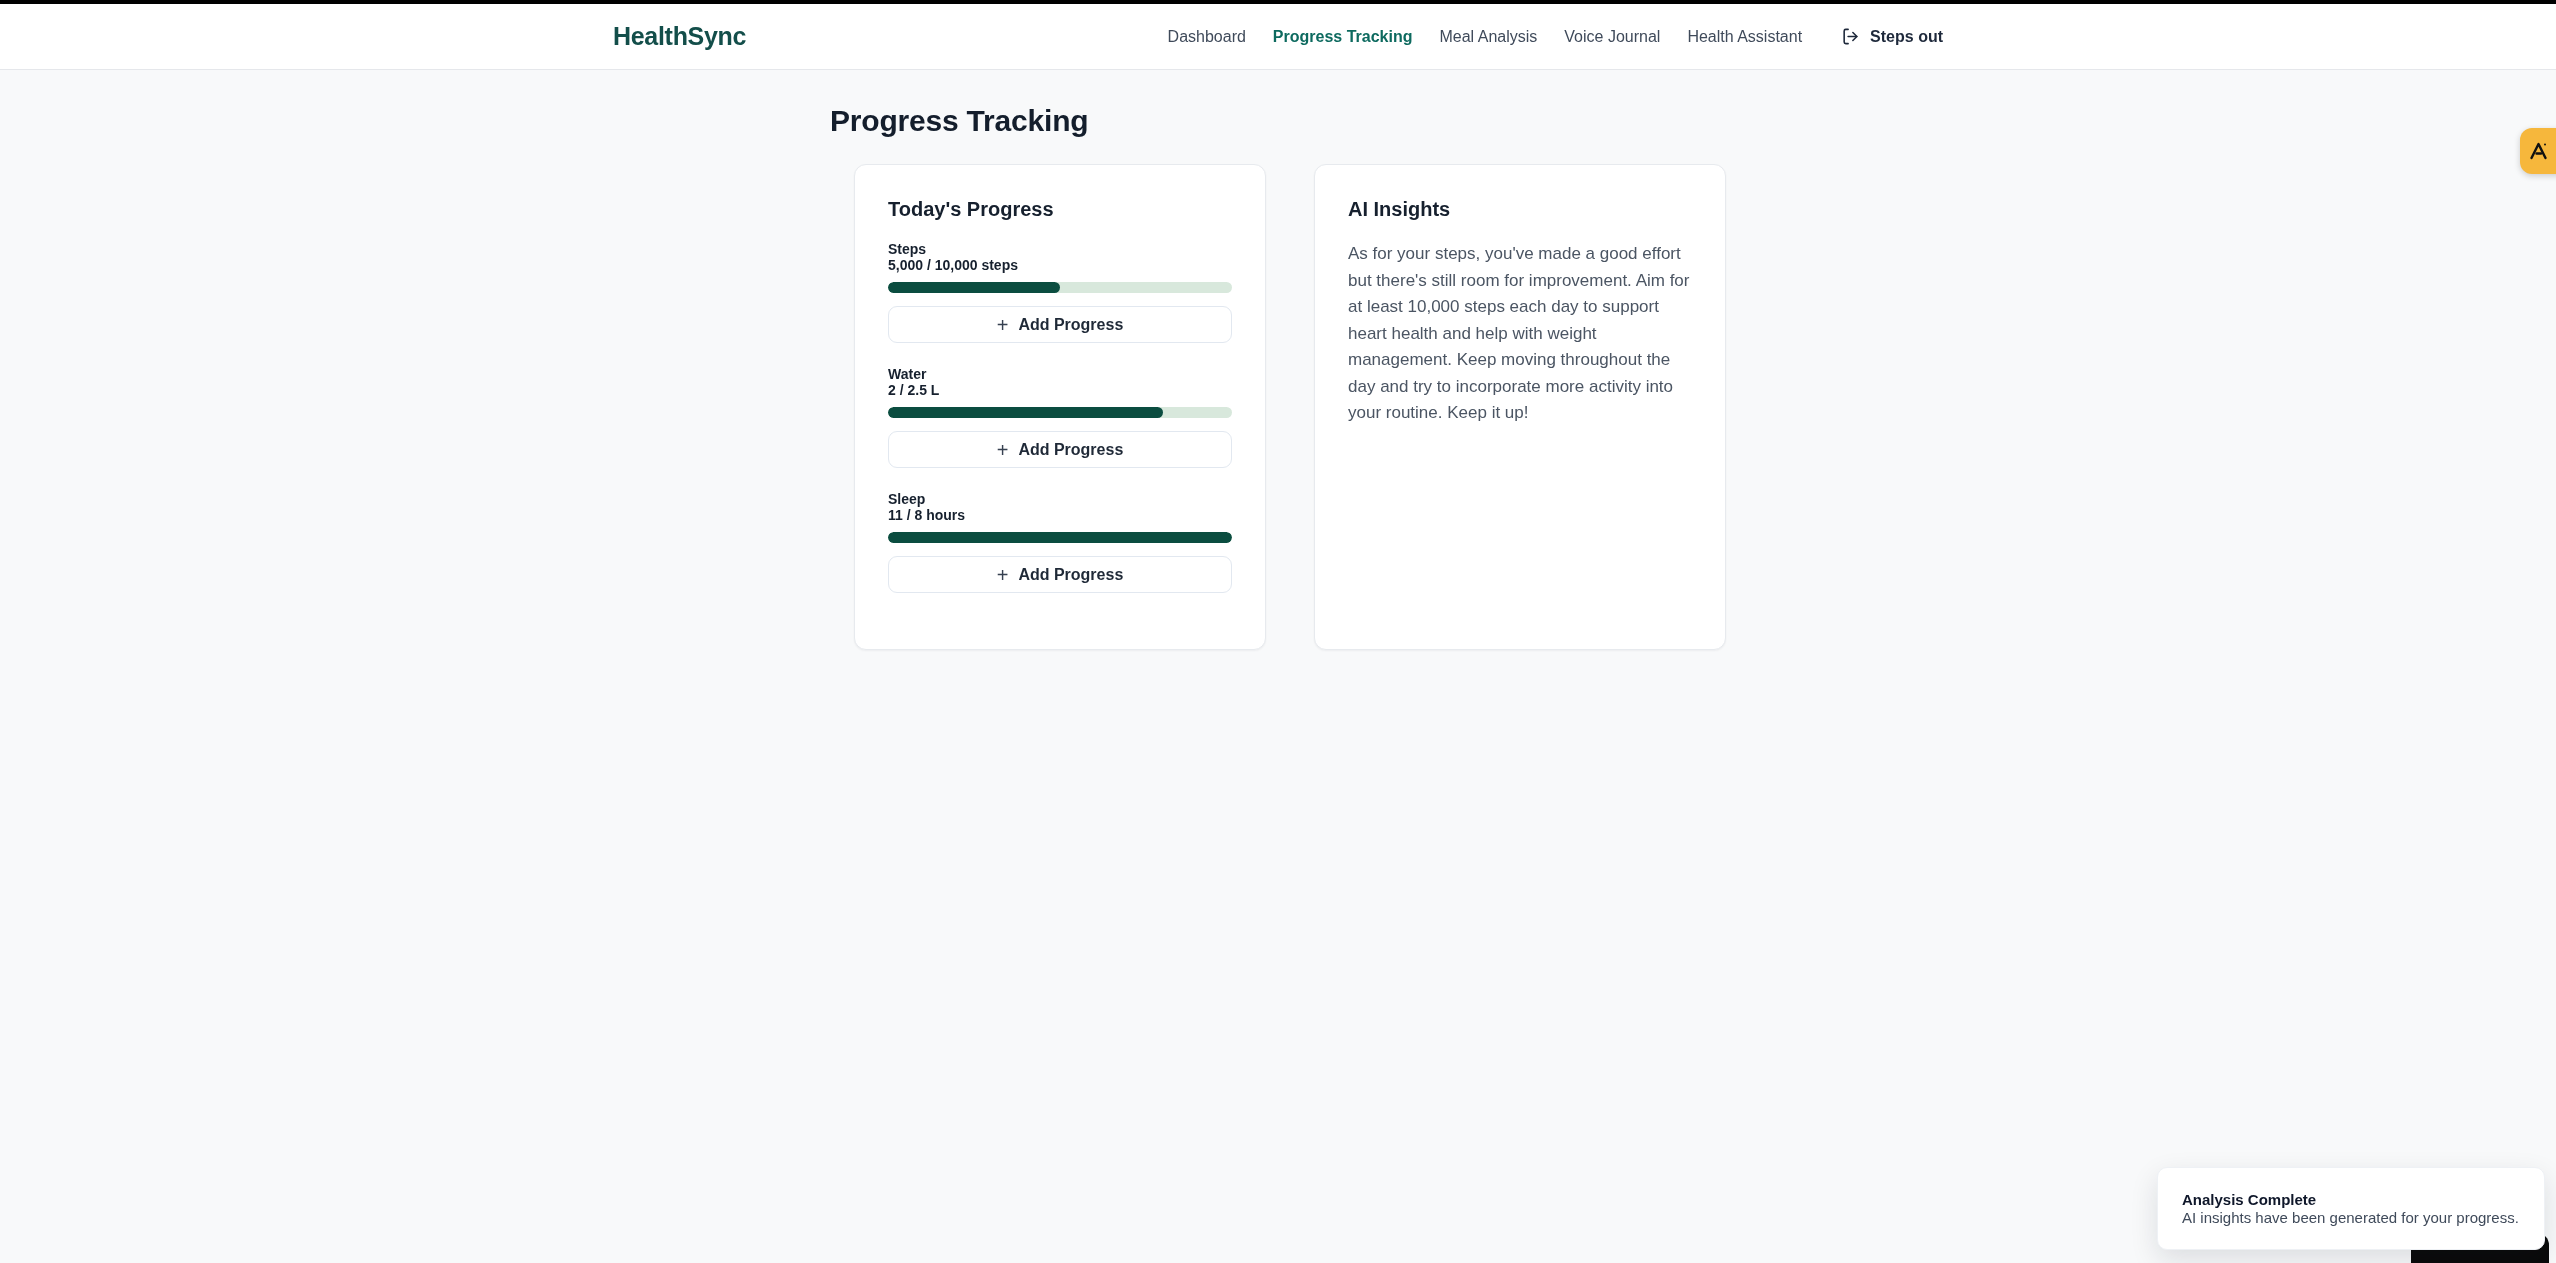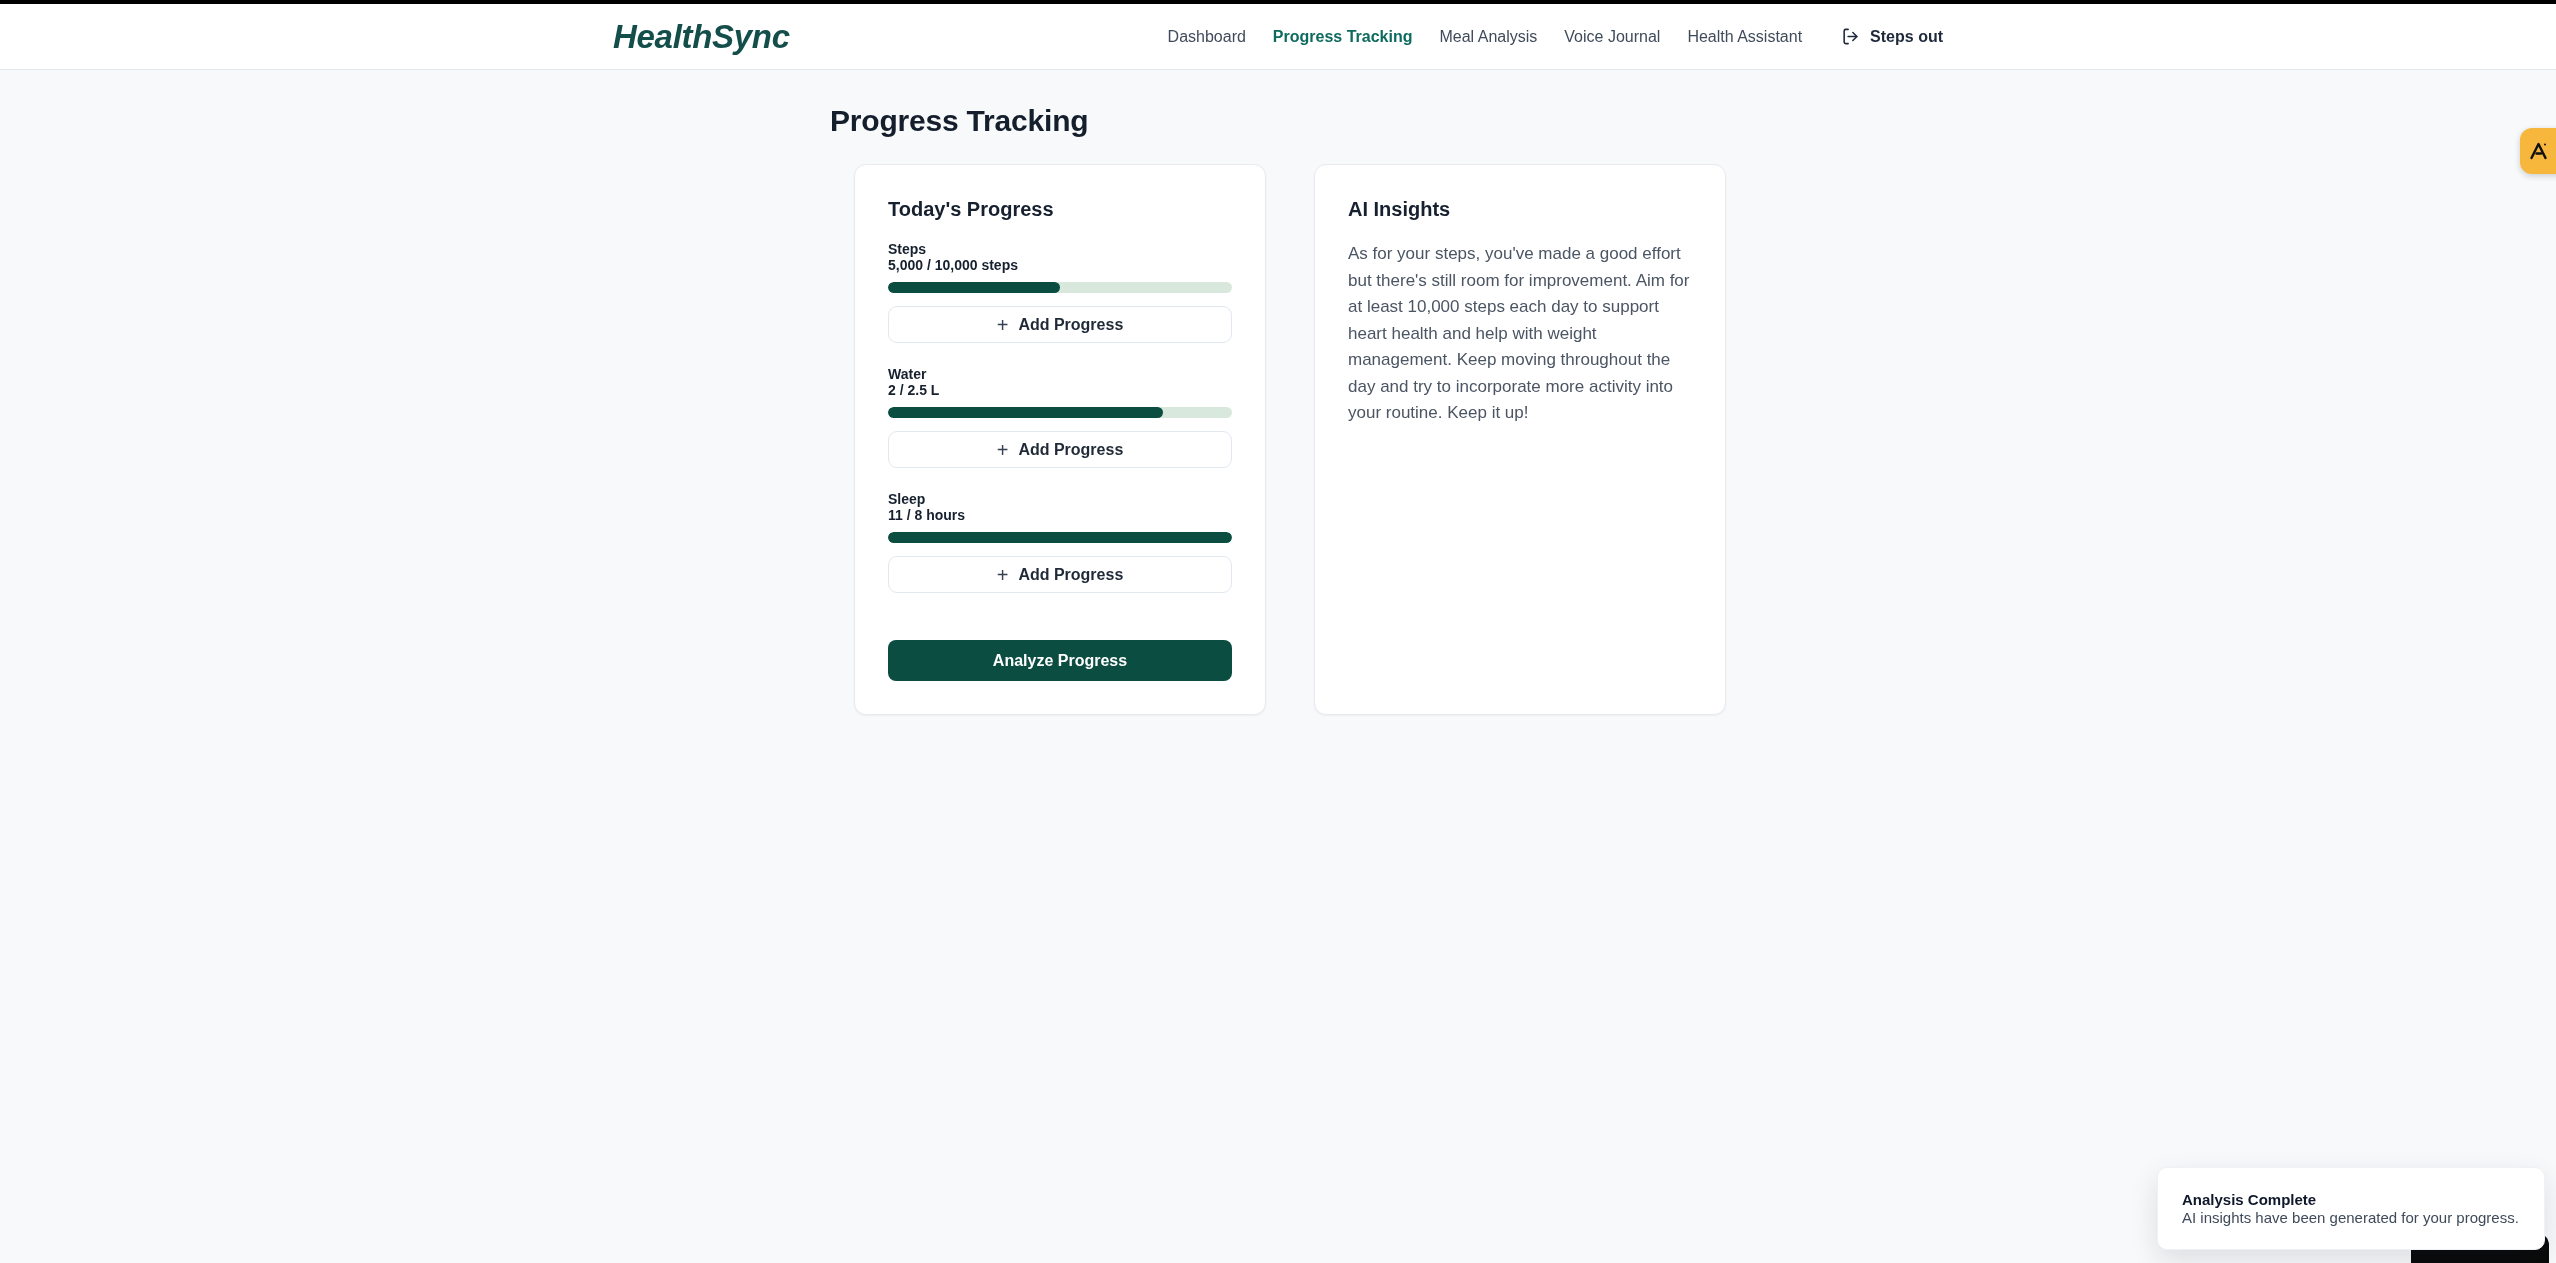--- a/index.html
+++ b/index.html
@@ -20,21 +20,21 @@
     display: flex;
     align-items: center;
   }
   .header-inner {
     width: 1330px;
     margin: 0 auto;
     display: flex;
     justify-content: space-between;
     align-items: center;
   }
-  .logo { font-size: 33px; font-weight: 700; color: #134e4a; cursor: pointer; letter-spacing: -0.3px; font-style: italic; }
+  .logo { font-size: 25px; font-weight: 700; color: #134e4a; cursor: pointer; letter-spacing: -0.3px; }
   .nav-wrap { display: flex; align-items: center; gap: 27px; }
   .nav-link { font-size: 16px; color: #3f4a5a; text-decoration: none; cursor: pointer; }
   .nav-link.active { color: #0d6a5f; font-weight: 700; }
   .signout-btn {
     display: flex; align-items: center; gap: 10px;
     background: none; border: none; cursor: pointer;
     font-family: inherit; font-size: 16px; font-weight: 600; color: #1e293b;
     margin-left: 12px;
   }
 
@@ -173,21 +173,20 @@
         </div>
         <div class="track">
           <div class="fill" style="width: 100%;"></div>
         </div>
         <button class="add-btn">
           <span class="plus-glyph">+</span>
           <span>Add Progress</span>
         </button>
       </div>
 
-      <button class="analyze-btn">Analyze Progress</button>
     </section>
 
     <section class="card">
       <div class="card-title">AI Insights</div>
       <p class="insight-p">As for your steps, you've made a good effort but there's still room for improvement. Aim for at least 10,000 steps each day to support heart health and help with weight management. Keep moving throughout the day and try to incorporate more activity into your routine. Keep it up!</p>
     </section>
 
   </div>
 </main>
 

